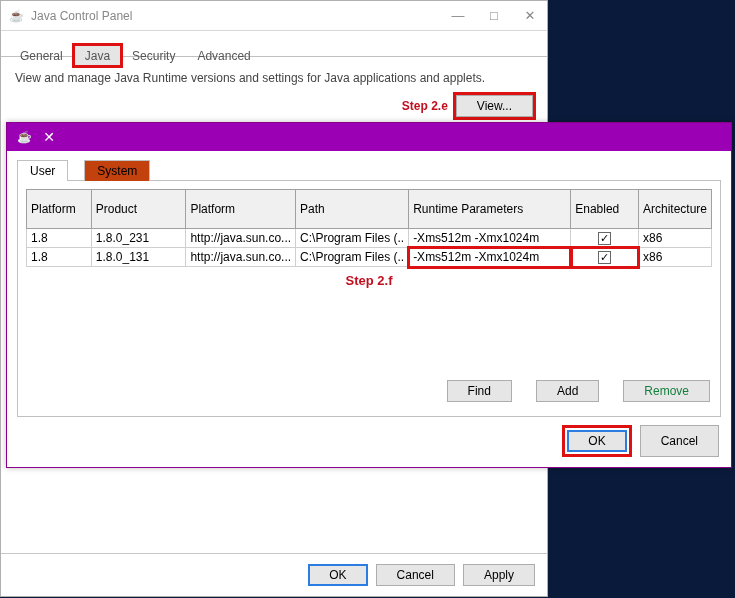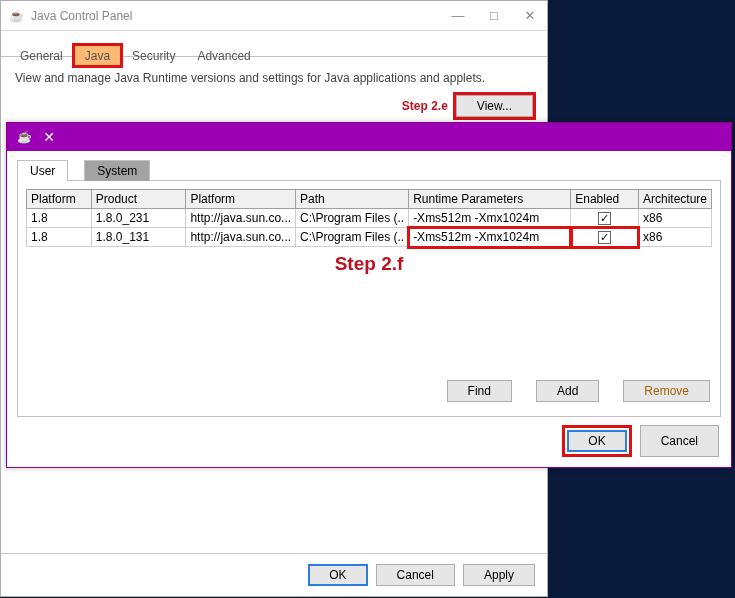--- a/index.html
+++ b/index.html
@@ -55,21 +55,21 @@
     color: #555;
     border: 1px solid transparent;
     border-bottom: none;
     position: relative;
     top: 10px;
     background: transparent;
     cursor: pointer;
     text-align: center;
   }
   .tab.active {
-    background: #fdba74;
+    background: #e5e5e5;
     border-color: #c0c0c0;
   }
   .tab.highlighted { outline: 3px solid #d11; outline-offset: -1px; }
 
   .jcp-body {
     flex: 1;
     padding: 14px 14px 8px 14px;
     color: #444;
   }
   .view-row {
@@ -87,21 +87,21 @@
   .btn {
     background: #e6e6e6;
     border: 1px solid #adadad;
     padding: 3px 20px;
     cursor: pointer;
     color: #000;
     font: inherit;
   }
   .btn.highlighted { outline: 3px solid #d11; outline-offset: 0px; }
   .btn.blueframe { border: 2px solid #2b7de1; padding: 2px 19px; }
-  .btn.disabled { color: #a16207; cursor: default; }
+  .btn.disabled { color: #15803d; cursor: default; }
 
   .jcp-footer {
     border-top: 1px solid #c8c8c8;
     padding: 10px 12px;
     display: flex;
     justify-content: flex-end;
     gap: 8px;
   }
 
   
@@ -138,21 +138,21 @@
   }
   .jre-tabs {
     display: flex;
     border-bottom: 1px solid #c0c0c0;
     gap: 16px;
   }
   .jre-tab {
     padding: 3px 12px;
     border: 1px solid #c0c0c0;
     border-bottom: none;
-    background: #a3a3a3;
+    background: #c2410c;
     position: relative;
     top: 1px;
     cursor: pointer;
   }
   .jre-tab.active { background: #fff; }
   .jre-tabcontent {
     border: 1px solid #c0c0c0;
     border-top: none;
     padding: 8px;
     flex: 1;
@@ -163,21 +163,21 @@
     width: 100%;
     border-collapse: collapse;
     font-size: 12px;
     border: 1px solid #8a8a8a;
   }
   table.jre-table th {
     background: #f0f0f0;
     border: 1px solid #a0a0a0;
     text-align: left;
     font-weight: normal;
-    padding: 2px 4px;
+    padding: 12px 4px;
   }
   table.jre-table td {
     border: 1px solid #cfcfcf;
     padding: 2px 4px;
     white-space: nowrap;
     overflow: hidden;
   }
   .checkbox-cell { text-align: center; }
   .cbx {
     display: inline-block;
@@ -191,21 +191,21 @@
   .row-highlight-red td:nth-child(5),
   .row-highlight-red td:nth-child(6) {
     outline: 3px solid #d11;
     outline-offset: -1px;
   }
   .stepf {
     text-align: center;
     margin-top: 6px;
     color: #c01020;
     font-weight: bold;
-    font-size: 19px;
+    font-size: 13px;
   }
   .jre-btnrow {
     display: flex;
     justify-content: flex-end;
     gap: 24px;
     padding: 6px 2px;
   }
   .jre-footer {
     display: flex;
     justify-content: flex-end;

